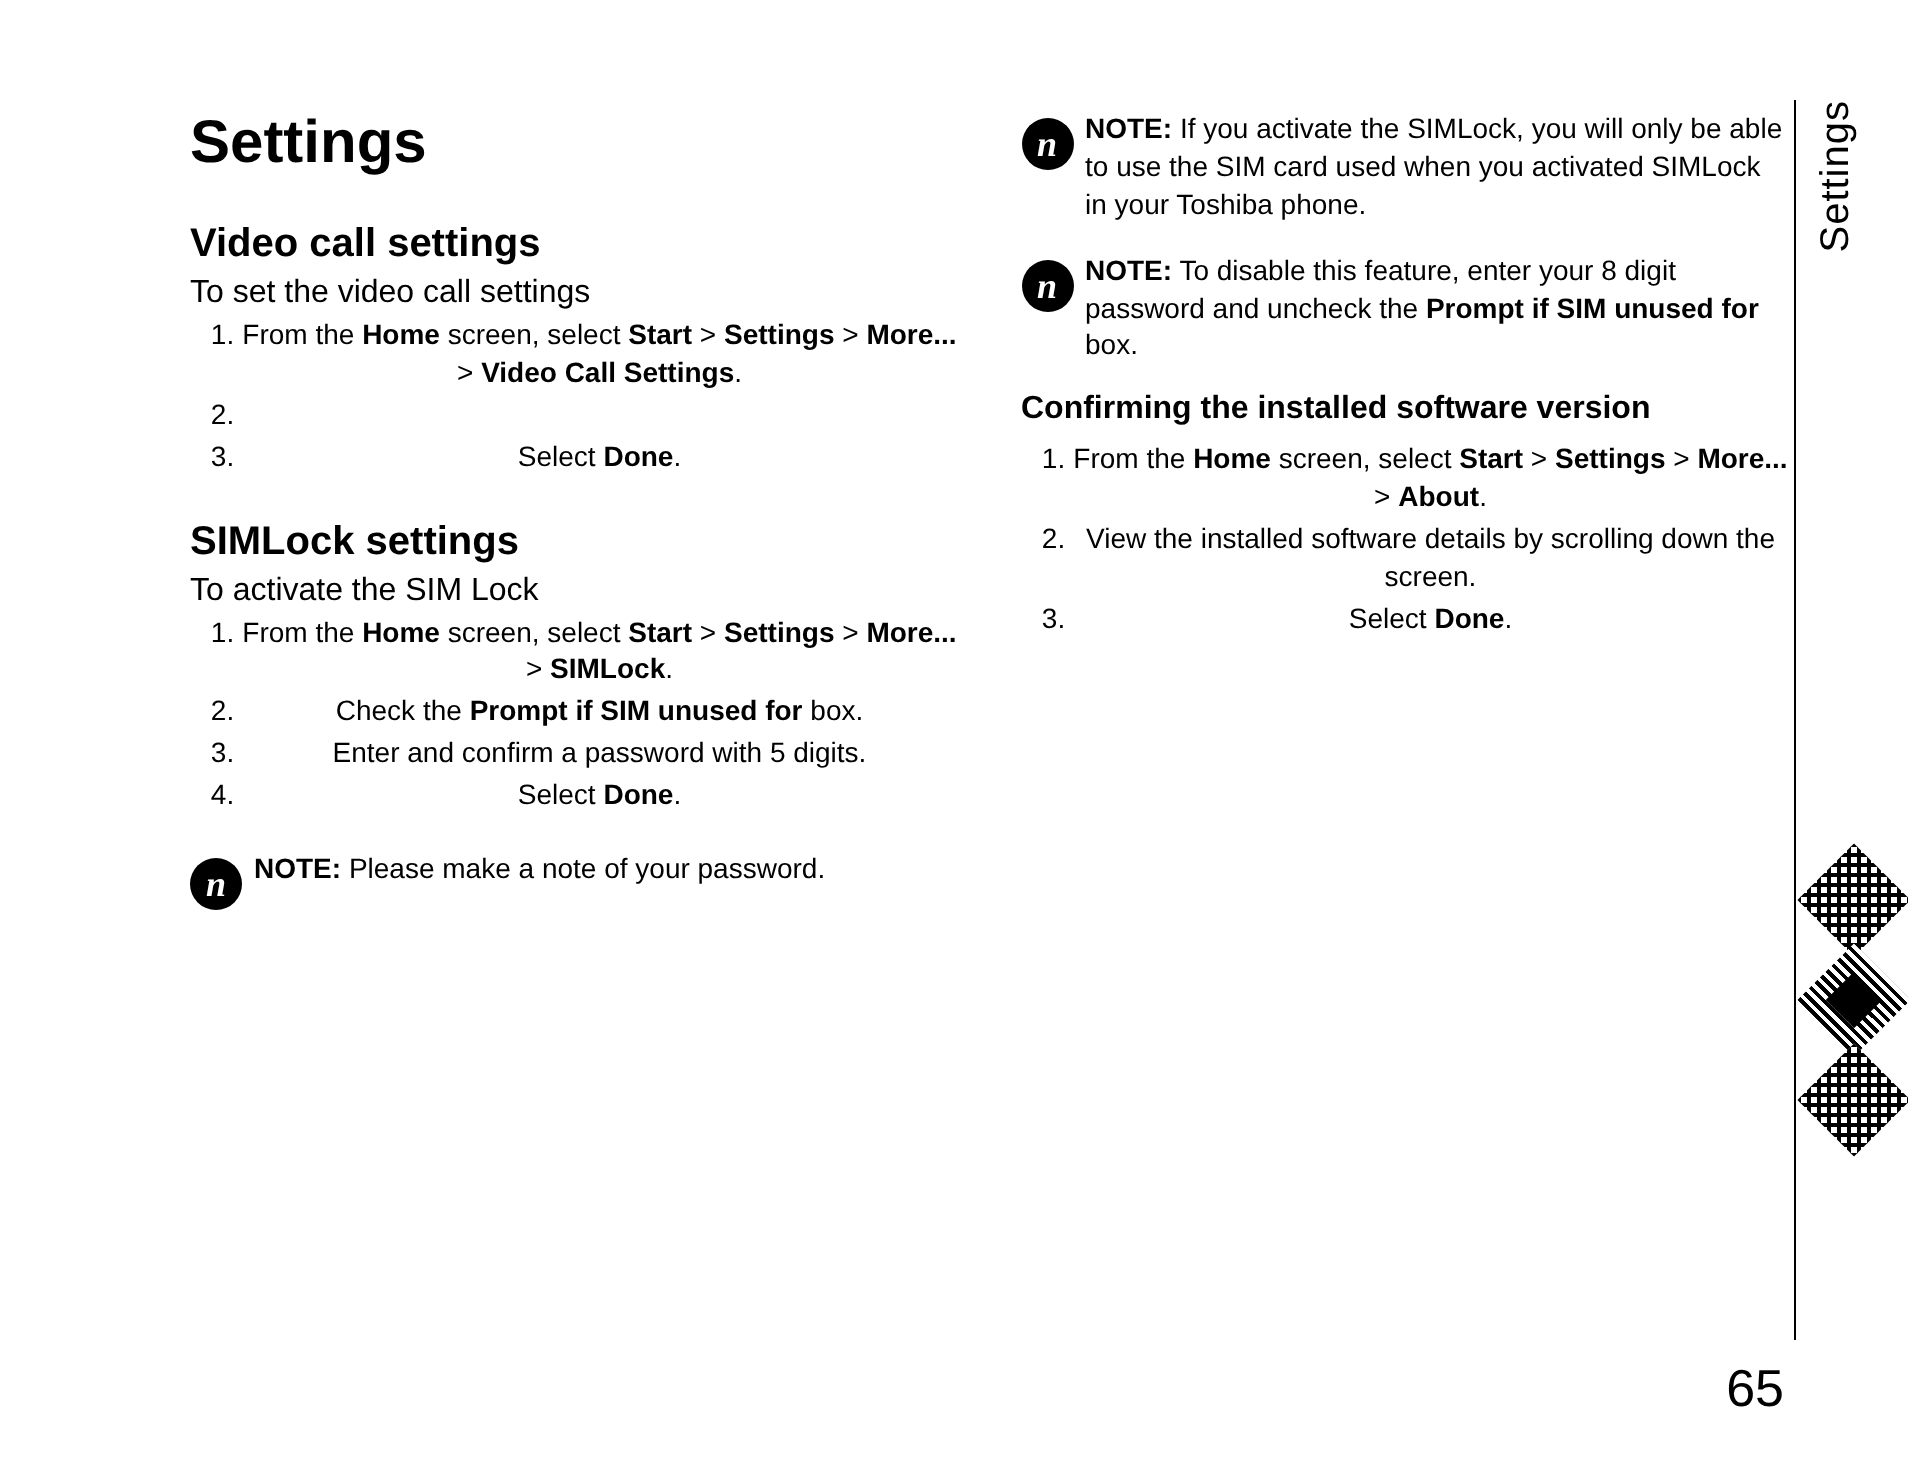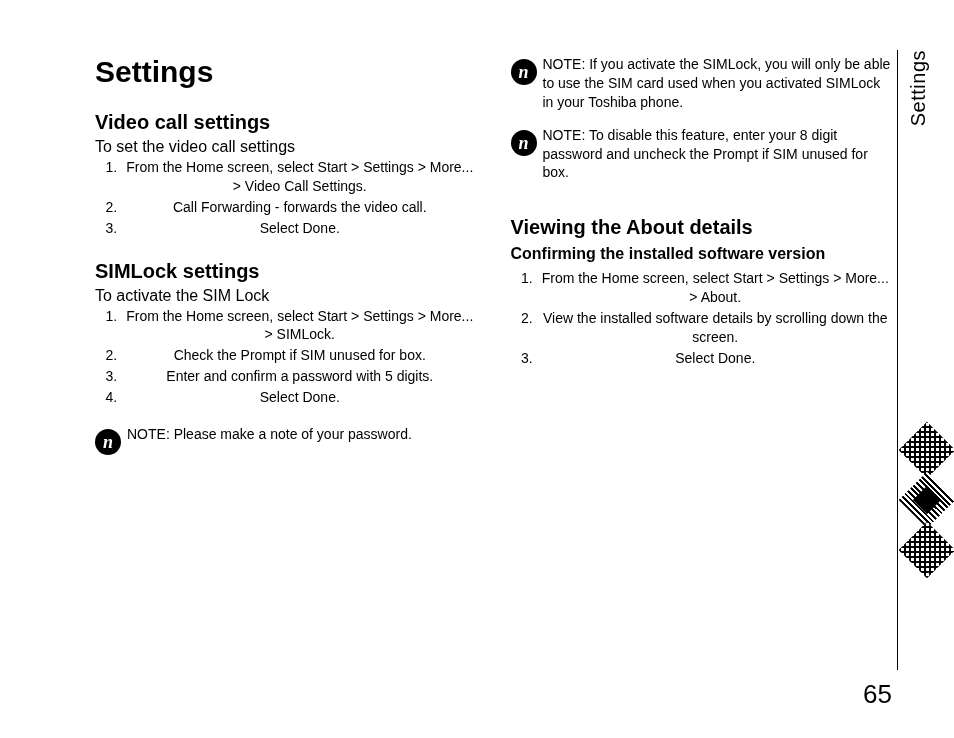--- a/index.html
+++ b/index.html
@@ -129,38 +129,37 @@
     background:
       linear-gradient(#000,#000) center/20px 20px no-repeat,
       repeating-linear-gradient(0deg,#000 0 2px,#fff 2px 4px);
   }
   .d3 {
     background:
       repeating-linear-gradient(45deg,#000 0 2px,#fff 2px 5px),
       repeating-linear-gradient(-45deg,#000 0 2px,#fff 2px 5px);
     background-blend-mode: multiply;
   }
-  b { font-weight: normal; }
+  b { font-weight: bold; }
 </style>
 </head>
 <body>
 
 <div class="page">
 
   <div class="col">
     <h1 class="page-title">Settings</h1>
 
     <h2>Video call settings</h2>
     <p class="intro">To set the video call settings</p>
     <ol>
       <li>
         <span>From the </span><b>Home</b><span> screen, select </span><b>Start</b><span> &gt; </span><b>Settings</b><span> &gt; </span><b>More...</b><span> &gt; </span><b>Video Call Settings</b><span>.</span>
       </li>
       <li>
-        <span class="sub"><b>Call Forwarding</b><span> - forwards the video call.</span></span>
       </li>
       <li>
         <span>Select </span><b>Done</b><span>.</span>
       </li>
     </ol>
 
     <h2 class="section-gap">SIMLock settings</h2>
     <p class="intro">To activate the SIM Lock</p>
     <ol>
       <li>
@@ -191,21 +190,20 @@
       </div>
     </div>
 
     <div class="note-block">
       <div class="note-icon">n</div>
       <div class="note-text">
         <b>NOTE:</b><span> To disable this feature, enter your 8 digit password and uncheck the </span><b>Prompt if SIM unused for</b><span> box.</span>
       </div>
     </div>
 
-    <h2 class="section-gap" style="margin-top:34px">Viewing the About details</h2>
     <h3>Confirming the installed software version</h3>
     <ol>
       <li>
         <span>From the </span><b>Home</b><span> screen, select </span><b>Start</b><span> &gt; </span><b>Settings</b><span> &gt; </span><b>More...</b><span> &gt; </span><b>About</b><span>.</span>
       </li>
       <li>View the installed software details by scrolling down the screen.</li>
       <li>
         <span>Select </span><b>Done</b><span>.</span>
       </li>
     </ol>

